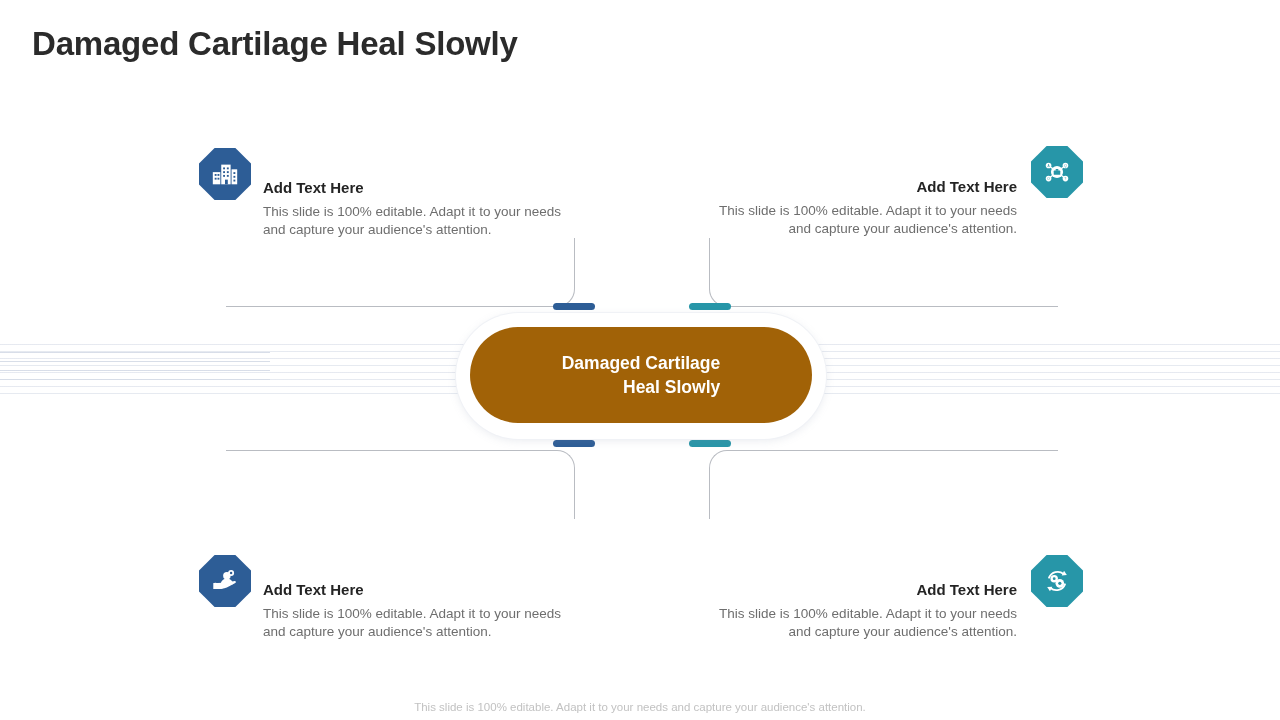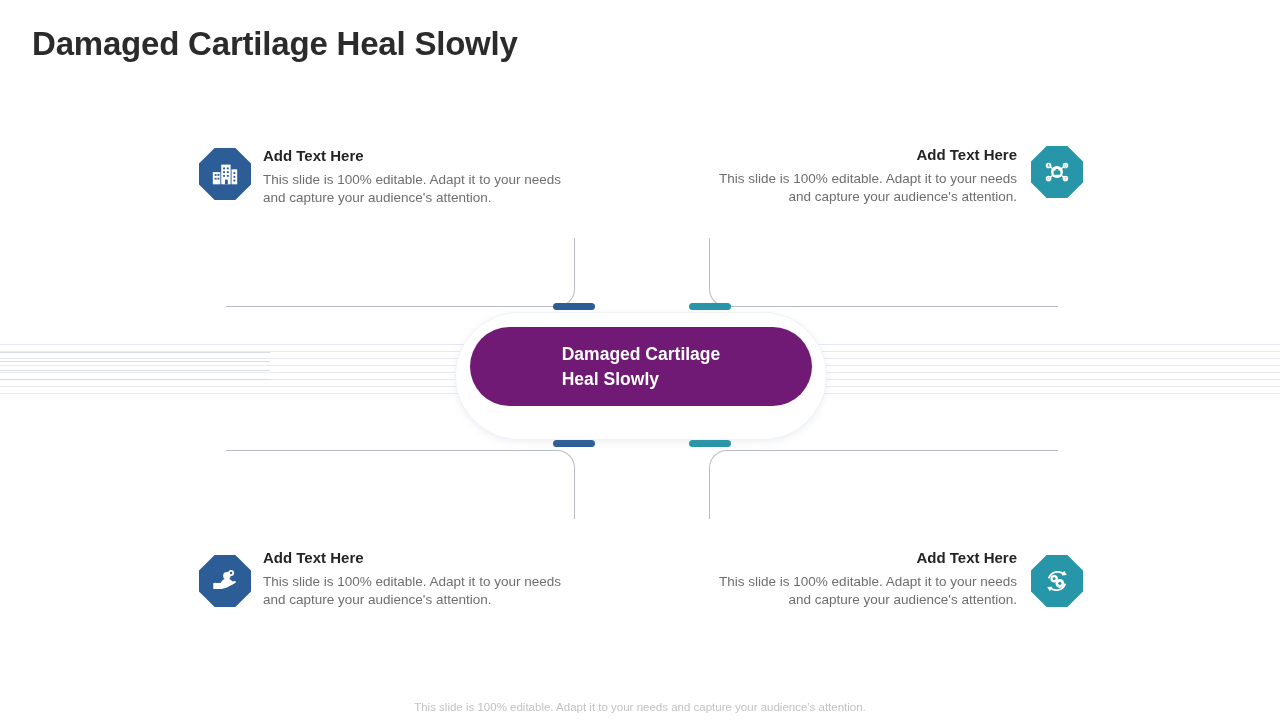--- a/index.html
+++ b/index.html
@@ -72,27 +72,27 @@
     height: 126px;
     border-radius: 63px;
     background: #ffffff;
     box-shadow: 0 0 0 1px rgba(240,242,246,1), 0 2px 9px rgba(140,150,170,0.18);
   }
   .center-pill {
     position: absolute;
     left: 470px;
     top: 327px;
     width: 342px;
-    height: 79px;
+    height: 96px;
     border-radius: 49px;
-    background: #701a75;
+    background: #a16207;
     display: flex;
     align-items: center;
     justify-content: center;
-    text-align: left;
+    text-align: right;
   }
   .center-pill-text {
     color: #ffffff;
     font-size: 17.5px;
     font-weight: bold;
     line-height: 1.4;
     white-space: pre-line;
   }
 
   
@@ -154,20 +154,21 @@
   }
   .dash-tl { left: 553px; top: 303px; background: #2d5d96; }
   .dash-tr { left: 689px; top: 303px; background: #2796a8; }
   .dash-bl { left: 553px; top: 440px; background: #2d5d96; }
   .dash-br { left: 689px; top: 440px; background: #2796a8; }
 
   
   .block {
     position: absolute;
     width: 305px;
+    margin-top: 32px;
   }
   .block-title {
     font-size: 15px;
     font-weight: bold;
     color: #242424;
     margin: 0 0 6px 0;
     line-height: 1.1;
   }
   .block-body {
     font-size: 13.5px;

